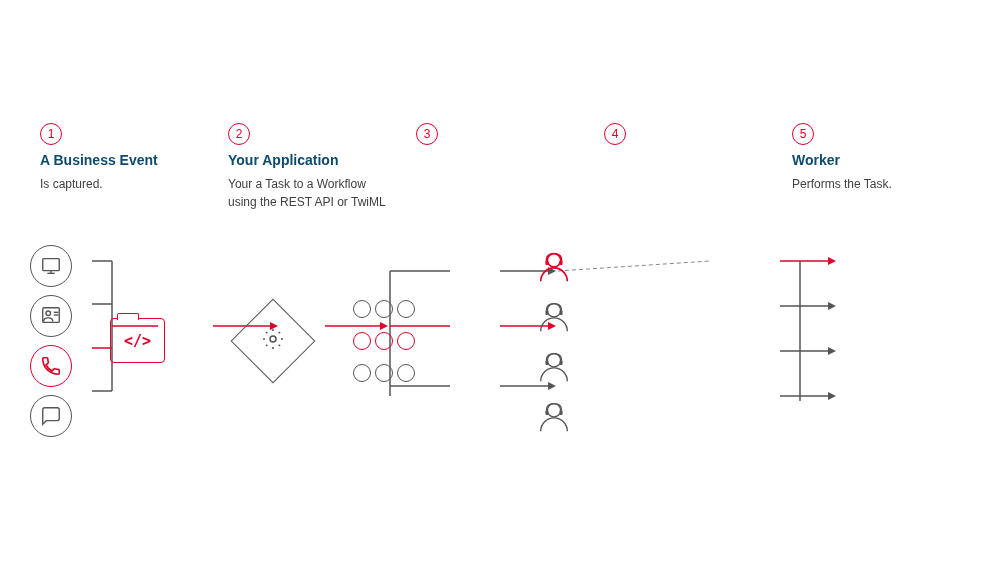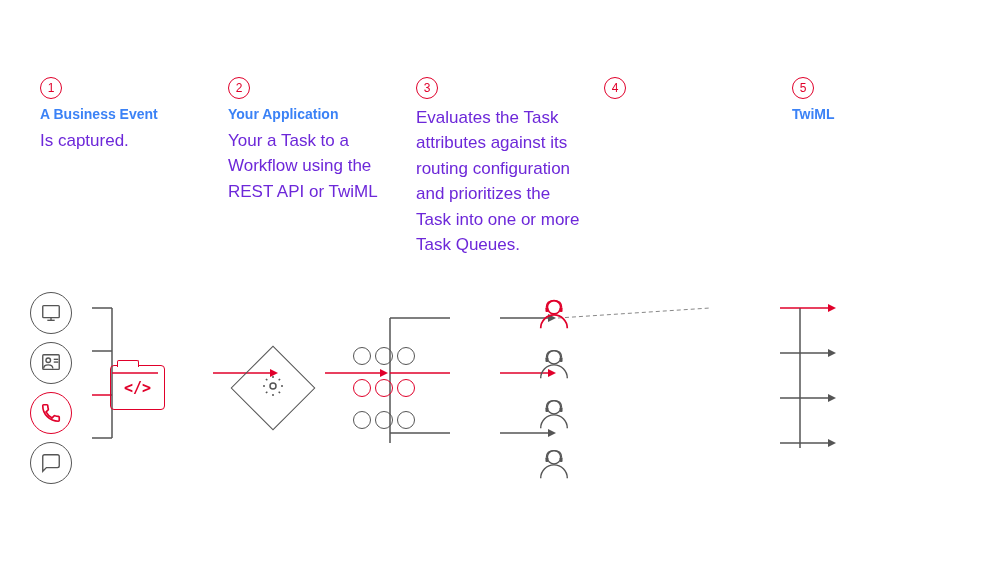--- a/index.html
+++ b/index.html
@@ -36,27 +36,27 @@
       border-radius: 50%;
       border: 1.5px solid #e0002a;
       color: #e0002a;
       font-size: 12px;
       font-weight: 500;
       margin-bottom: 6px;
     }
     .step-title {
       font-size: 14px;
       font-weight: 700;
-      color: #3b82f6;
+      color: #0c4a6e;
       margin-bottom: 5px;
       line-height: 1.3;
     }
     .step-desc {
-      font-size: 17px;
-      color: #6d28d9;
+      font-size: 12px;
+      color: #404040;
       line-height: 1.5;
     }
 
     
     .diagram-section {
       display: flex;
       align-items: center;
       height: 200px;
       position: relative;
     }
@@ -161,30 +161,30 @@
     </div>
 
     <div class="step-col">
       <div class="step-number">2</div>
       <div class="step-title">Your Application</div>
       <div class="step-desc">Your a Task to a Workflow using the REST API or TwiML</div>
     </div>
 
     <div class="step-col">
       <div class="step-number">3</div>
-      <div class="step-desc">Evaluates the Task attributes against its routing configuration and prioritizes the Task into one or more Task Queues.</div>
     </div>
 
     <div class="step-col">
       <div class="step-number">4</div>
     </div>
 
     <div class="step-col">
       <div class="step-number">5</div>
-      <div class="step-title">TwiML</div>
+      <div class="step-title">Worker</div>
+      <div class="step-desc">Performs the Task.</div>
     </div>
   </div>
 
   <div class="diagram-section">
     <svg style="position:absolute;top:0;left:0;width:100%;height:100%;pointer-events:none;">
 
       <line x1="62" y1="20" x2="82" y2="20" stroke="#555" stroke-width="1.5"></line>
       <line x1="62" y1="63" x2="82" y2="63" stroke="#555" stroke-width="1.5"></line>
       <line x1="62" y1="107" x2="82" y2="107" stroke="#e0002a" stroke-width="1.5"></line>
       <line x1="62" y1="150" x2="82" y2="150" stroke="#555" stroke-width="1.5"></line>

